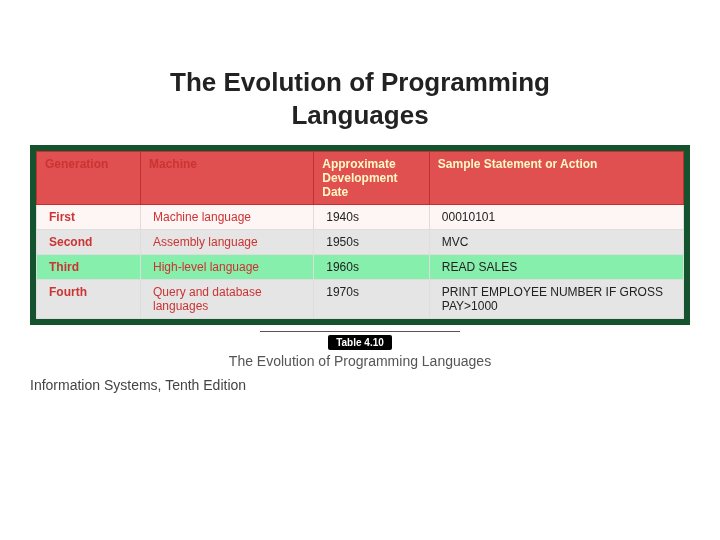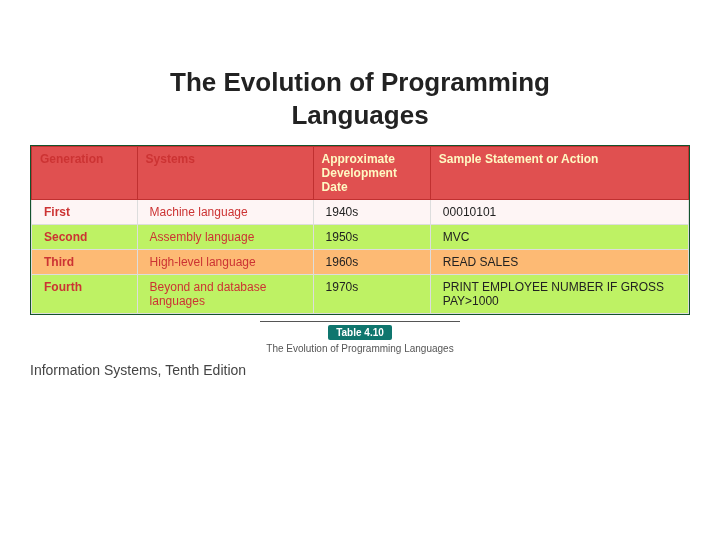--- a/index.html
+++ b/index.html
@@ -22,47 +22,47 @@
     .title {
       font-size: 26px;
       font-weight: bold;
       color: #222;
       text-align: center;
       margin-bottom: 14px;
       line-height: 1.25;
     }
     .table-wrapper {
       width: 660px;
-      border: 1px solid #14532d;
+      border: 6px solid #14532d;
     }
     table {
       width: 100%;
       border-collapse: collapse;
       font-size: 12.5px;
     }
     thead tr {
       background: #e05050;
     }
     thead th {
       color: #fef9c3;
       font-weight: bold;
       padding: 5px 8px;
       border: 1px solid #c03030;
       text-align: left;
       font-size: 12px;
       vertical-align: top;
     }
     tbody tr {
-      background: #bef264;
+      background: #e5e5e5;
     }
     tbody tr:nth-child(odd) {
       background: #fef5f5;
     }
     tbody tr.highlight {
-      background: #fdba74;
+      background: #86efac;
     }
     tbody td {
       padding: 5px 12px;
       border: 1px solid #ddd;
       vertical-align: top;
       color: #222;
       font-size: 12px;
     }
     .gen-col {
       width: 90px;
@@ -85,30 +85,30 @@
       flex-direction: column;
       align-items: center;
       margin-top: 6px;
     }
     .caption-line {
       width: 200px;
       border-top: 1px solid #555;
       margin-bottom: 3px;
     }
     .caption-badge {
-      background: #0f766e;
+      background: #000000;
       color: #fff;
       font-size: 10px;
       font-weight: bold;
       padding: 2px 8px;
       border-radius: 2px;
       margin-bottom: 3px;
     }
     .caption-text {
-      font-size: 10px;
+      font-size: 14px;
       color: #555;
       text-align: center;
     }
     .footer {
       width: 660px;
       margin-top: 8px;
       font-size: 14px;
       color: #444;
     }
   </style>
@@ -119,21 +119,21 @@
   <div class="title">
     <span>The Evolution of Programming</span><br>
     <span>Languages</span>
   </div>
 
   <div class="table-wrapper">
     <table>
       <thead>
         <tr>
           <th class="gen-col">Generation</th>
-          <th class="lang-col">Systems</th>
+          <th class="lang-col">Machine</th>
           <th class="date-col">Approximate Development Date</th>
           <th class="sample-col">Sample Statement or Action</th>
         </tr>
       </thead>
       <tbody id="table-body">
       <tr>
             <td class="gen-col">First</td>
             <td class="lang-col">Machine language</td>
             <td class="date-col">1940s</td>
             <td class="sample-col">00010101</td>
@@ -145,21 +145,21 @@
             <td class="sample-col">MVC</td>
           </tr>
           <tr class="highlight">
             <td class="gen-col">Third</td>
             <td class="lang-col">High-level language</td>
             <td class="date-col">1960s</td>
             <td class="sample-col">READ SALES</td>
           </tr>
           <tr>
             <td class="gen-col">Fourth</td>
-            <td class="lang-col">Beyond and database languages</td>
+            <td class="lang-col">Query and database languages</td>
             <td class="date-col">1970s</td>
             <td class="sample-col">PRINT EMPLOYEE NUMBER IF GROSS PAY&gt;1000</td>
           </tr>
         </tbody>
     </table>
   </div>
 
   <div class="caption-area">
     <div class="caption-line"></div>
     <div class="caption-badge">Table 4.10</div>

